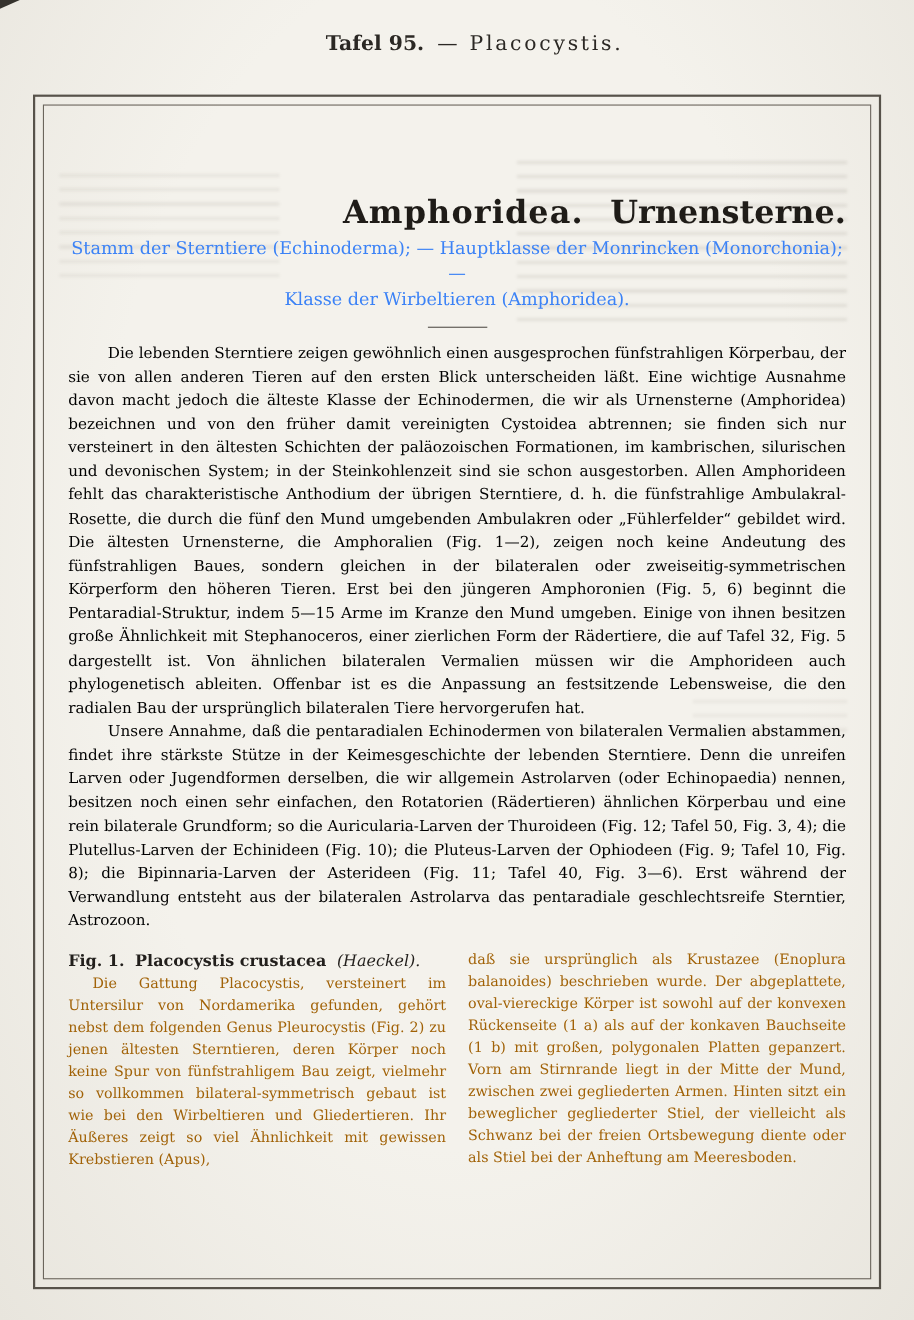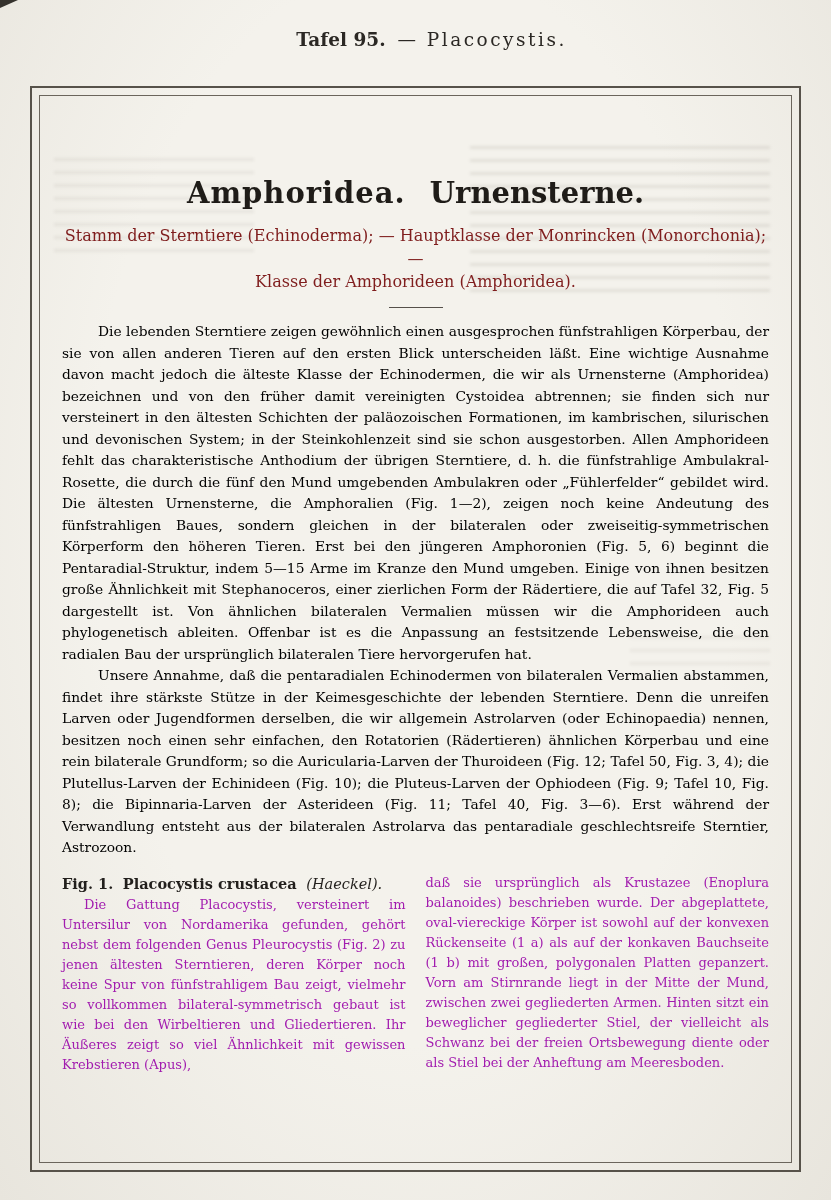--- a/index.html
+++ b/index.html
@@ -42,33 +42,33 @@
     background:repeating-linear-gradient(to bottom,
       rgba(125,118,106,0.28) 0px, rgba(125,118,106,0.28) 3px,
       transparent 3px, transparent 13px);
     filter:blur(1.6px);
   }
   .ghost-1 { top:50px;  left:430px; width:300px; height:150px; opacity:.55; }
   .ghost-2 { top:62px;  left:14px;  width:200px; height:96px;  opacity:.40; }
   .ghost-3 { top:540px; left:590px; width:140px; height:34px;  opacity:.35; }
   .title {
     margin-top:80px;
-    text-align:center;
+    text-align:right;
     font-size:29px;
     font-weight:bold;
     color:#1f1c18;
   }
   .title .t1 { letter-spacing:1px; }
   .title .t2 { margin-left:14px; }
   .subtitle {
-    margin-top:14px;
+    margin-top:4px;
     text-align:center;
     font-size:16px;
     line-height:23px;
-    color:#7f1d1d;
+    color:#3b82f6;
   }
   .divider {
     width:54px; height:1px;
     background:#55504a;
     margin:14px auto 13px auto;
   }
   .article p {
     font-size:13.8px;
     line-height:21.5px;
     text-align:justify;
@@ -92,21 +92,21 @@
   .col-heading .author { font-style:italic; }
   .taxonomy {
     font-size:13.2px;
     line-height:20px;
     margin-bottom:4px;
   }
   .col p.body {
     font-size:13px;
     line-height:20px;
     text-align:justify;
-    color:#a21caf;
+    color:#a16207;
   }
   .col p.body.indent { text-indent:22px; }
 </style>
 </head>
 <body>
 
 <div class="corner-mark"></div>
 
 <div class="page-header">
   <span class="tafel">Tafel 95.</span>
@@ -120,21 +120,21 @@
     <div class="ghost ghost-2"></div>
     <div class="ghost ghost-3"></div>
 
     <h1 class="title">
       <span class="t1">Amphoridea.</span>
       <span class="t2">Urnensterne.</span>
     </h1>
 
     <div class="subtitle">
       <div>Stamm der Sterntiere (Echinoderma); — Hauptklasse der Monrincken (Monorchonia); —</div>
-      <div>Klasse der Amphorideen (Amphoridea).</div>
+      <div>Klasse der Wirbeltieren (Amphoridea).</div>
     </div>
 
     <div class="divider"></div>
 
     <div class="article">
       <p>Die lebenden Sterntiere zeigen gewöhnlich einen ausgesprochen fünfstrahligen Körperbau, der sie von allen anderen Tieren auf den ersten Blick unterscheiden läßt. Eine wichtige Ausnahme davon macht jedoch die älteste Klasse der Echinodermen, die wir als Urnensterne (Amphoridea) bezeichnen und von den früher damit vereinigten Cystoidea abtrennen; sie finden sich nur versteinert in den ältesten Schichten der paläozoischen Formationen, im kambrischen, silurischen und devonischen System; in der Steinkohlenzeit sind sie schon ausgestorben. Allen Amphorideen fehlt das charakteristische Anthodium der übrigen Sterntiere, d. h. die fünfstrahlige Ambulakral-Rosette, die durch die fünf den Mund umgebenden Ambulakren oder „Fühlerfelder“ gebildet wird. Die ältesten Urnensterne, die Amphoralien (Fig. 1—2), zeigen noch keine Andeutung des fünfstrahligen Baues, sondern gleichen in der bilateralen oder zweiseitig-symmetrischen Körperform den höheren Tieren. Erst bei den jüngeren Amphoronien (Fig. 5, 6) beginnt die Pentaradial-Struktur, indem 5—15 Arme im Kranze den Mund umgeben. Einige von ihnen besitzen große Ähnlichkeit mit Stephanoceros, einer zierlichen Form der Rädertiere, die auf Tafel 32, Fig. 5 dargestellt ist. Von ähnlichen bilateralen Vermalien müssen wir die Amphorideen auch phylogenetisch ableiten. Offenbar ist es die Anpassung an festsitzende Lebensweise, die den radialen Bau der ursprünglich bilateralen Tiere hervorgerufen hat.</p>
       <p>Unsere Annahme, daß die pentaradialen Echinodermen von bilateralen Vermalien abstammen, findet ihre stärkste Stütze in der Keimesgeschichte der lebenden Sterntiere. Denn die unreifen Larven oder Jugendformen derselben, die wir allgemein Astrolarven (oder Echinopaedia) nennen, besitzen noch einen sehr einfachen, den Rotatorien (Rädertieren) ähnlichen Körperbau und eine rein bilaterale Grundform; so die Auricularia-Larven der Thuroideen (Fig. 12; Tafel 50, Fig. 3, 4); die Plutellus-Larven der Echinideen (Fig. 10); die Pluteus-Larven der Ophiodeen (Fig. 9; Tafel 10, Fig. 8); die Bipinnaria-Larven der Asterideen (Fig. 11; Tafel 40, Fig. 3—6). Erst während der Verwandlung entsteht aus der bilateralen Astrolarva das pentaradiale geschlechtsreife Sterntier, Astrozoon.</p>
     </div>
 
     <div class="columns">

